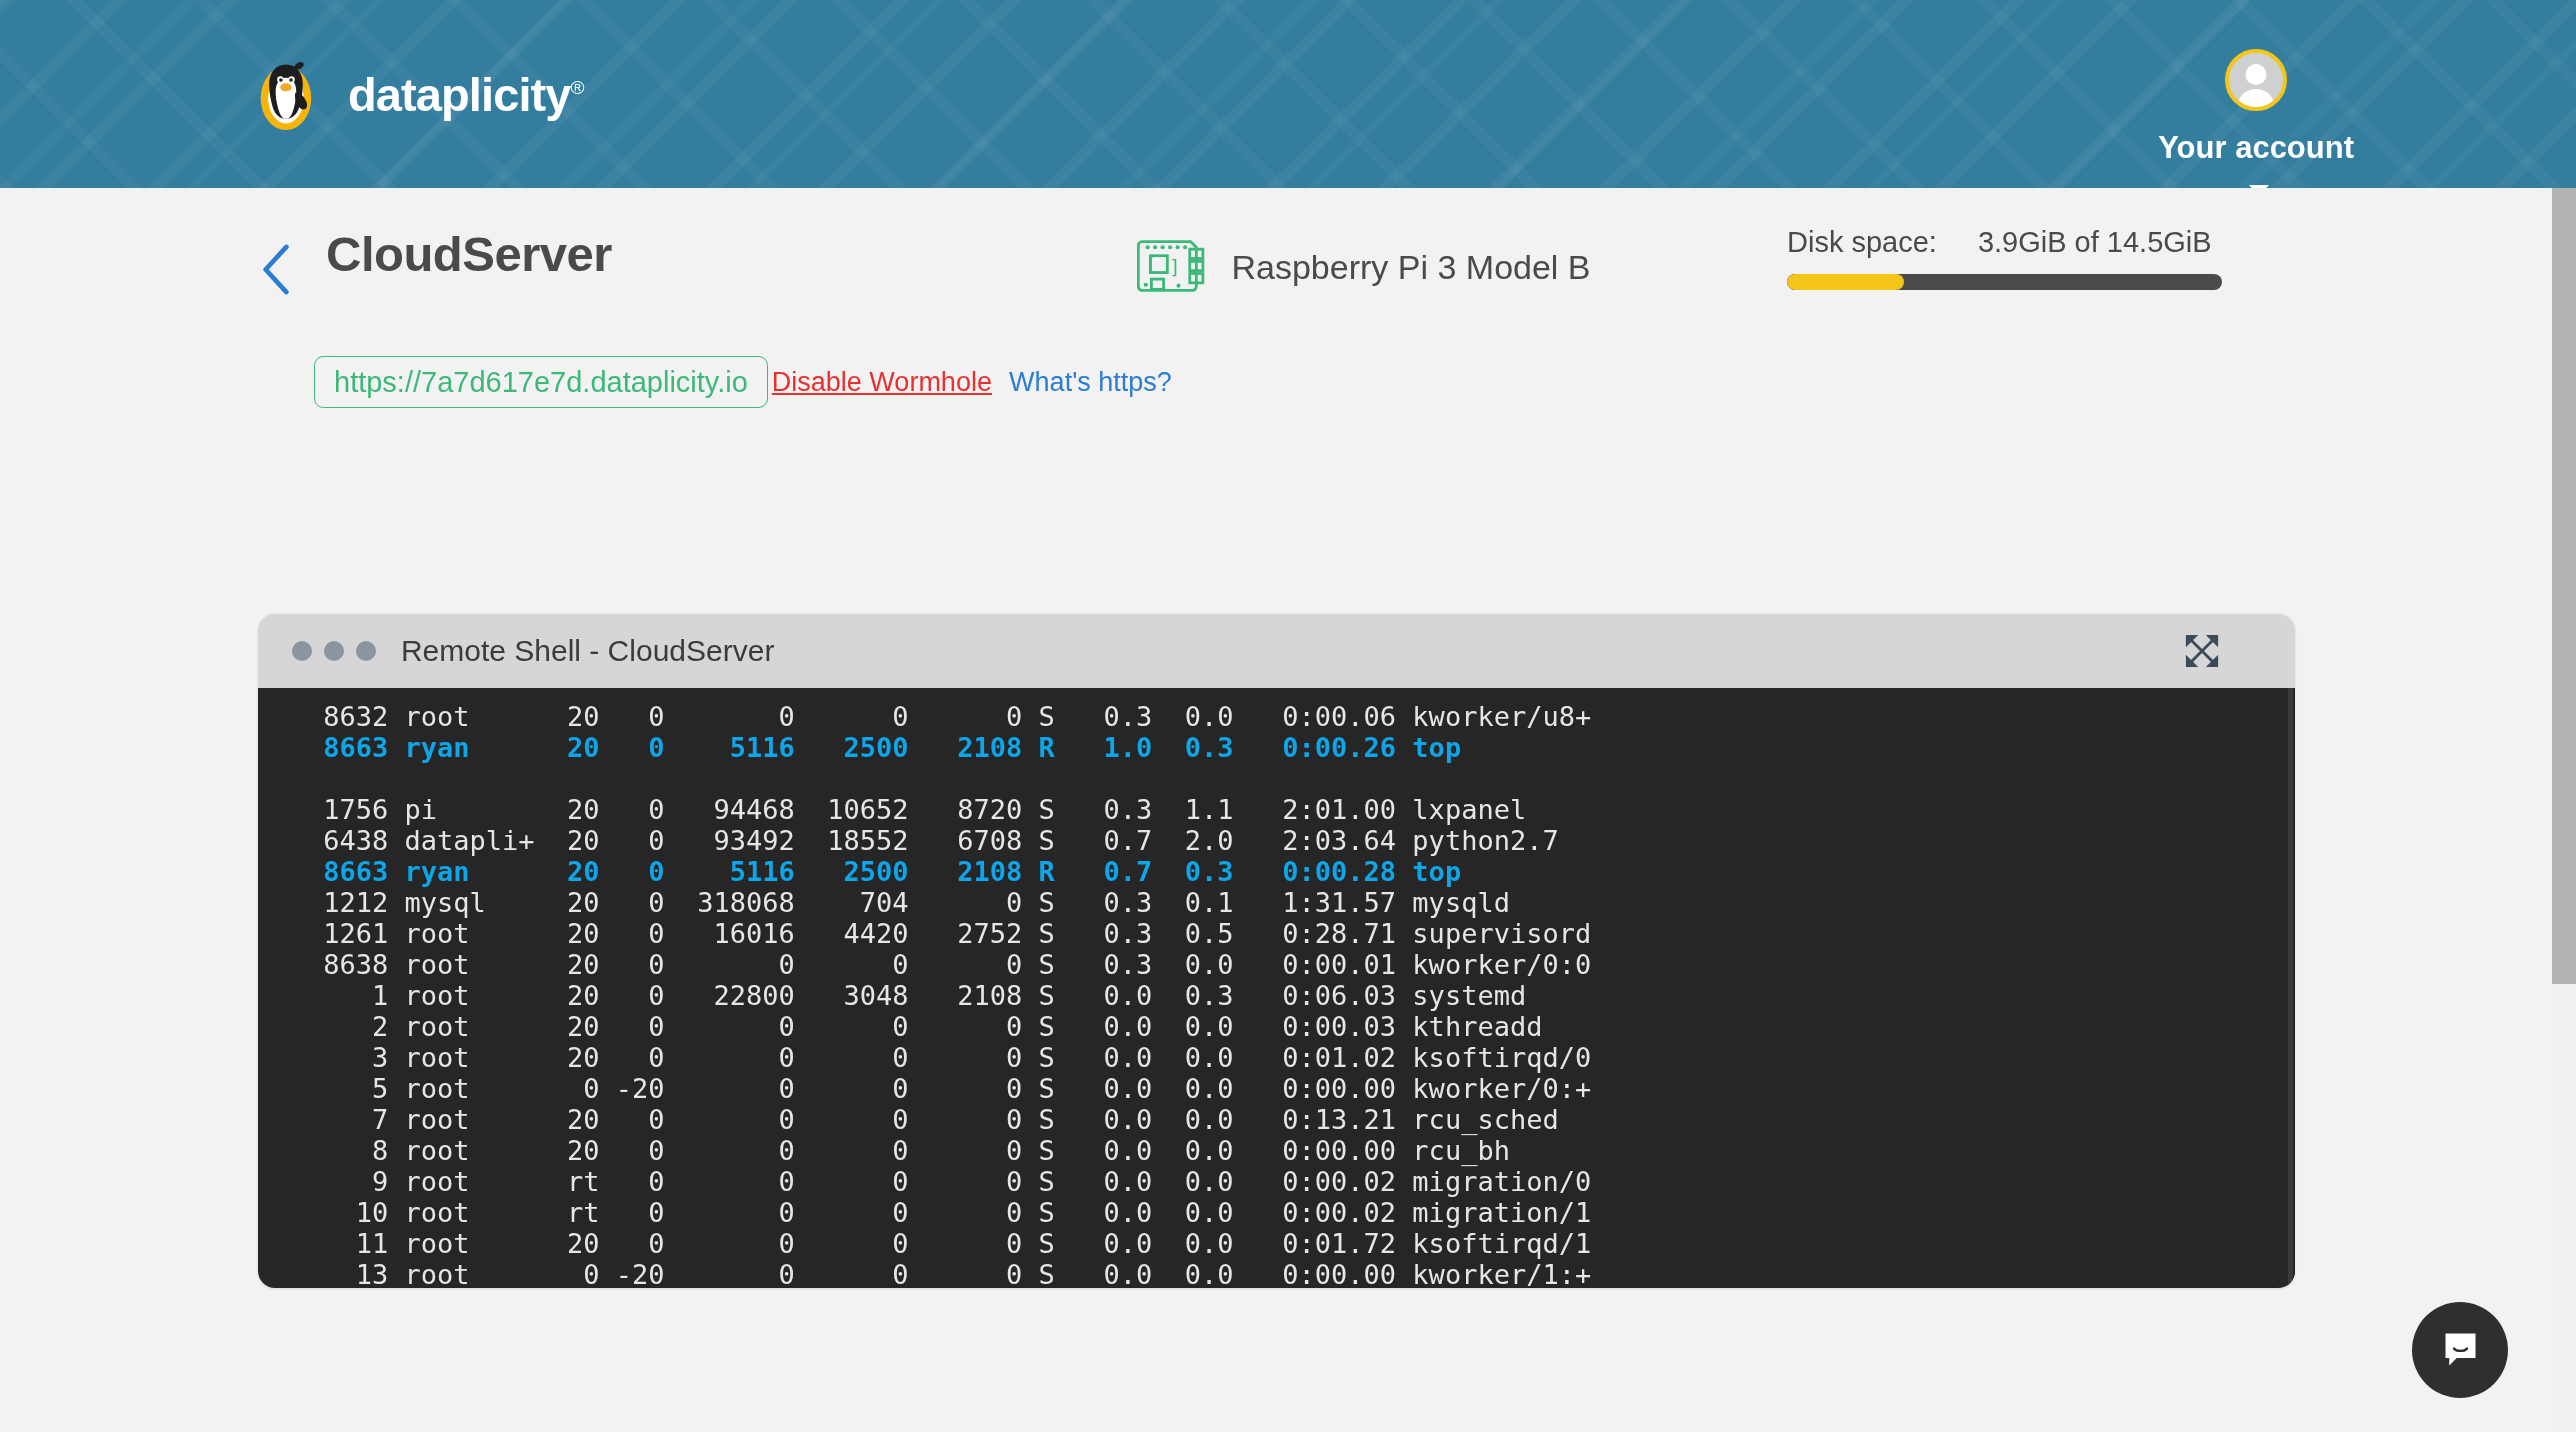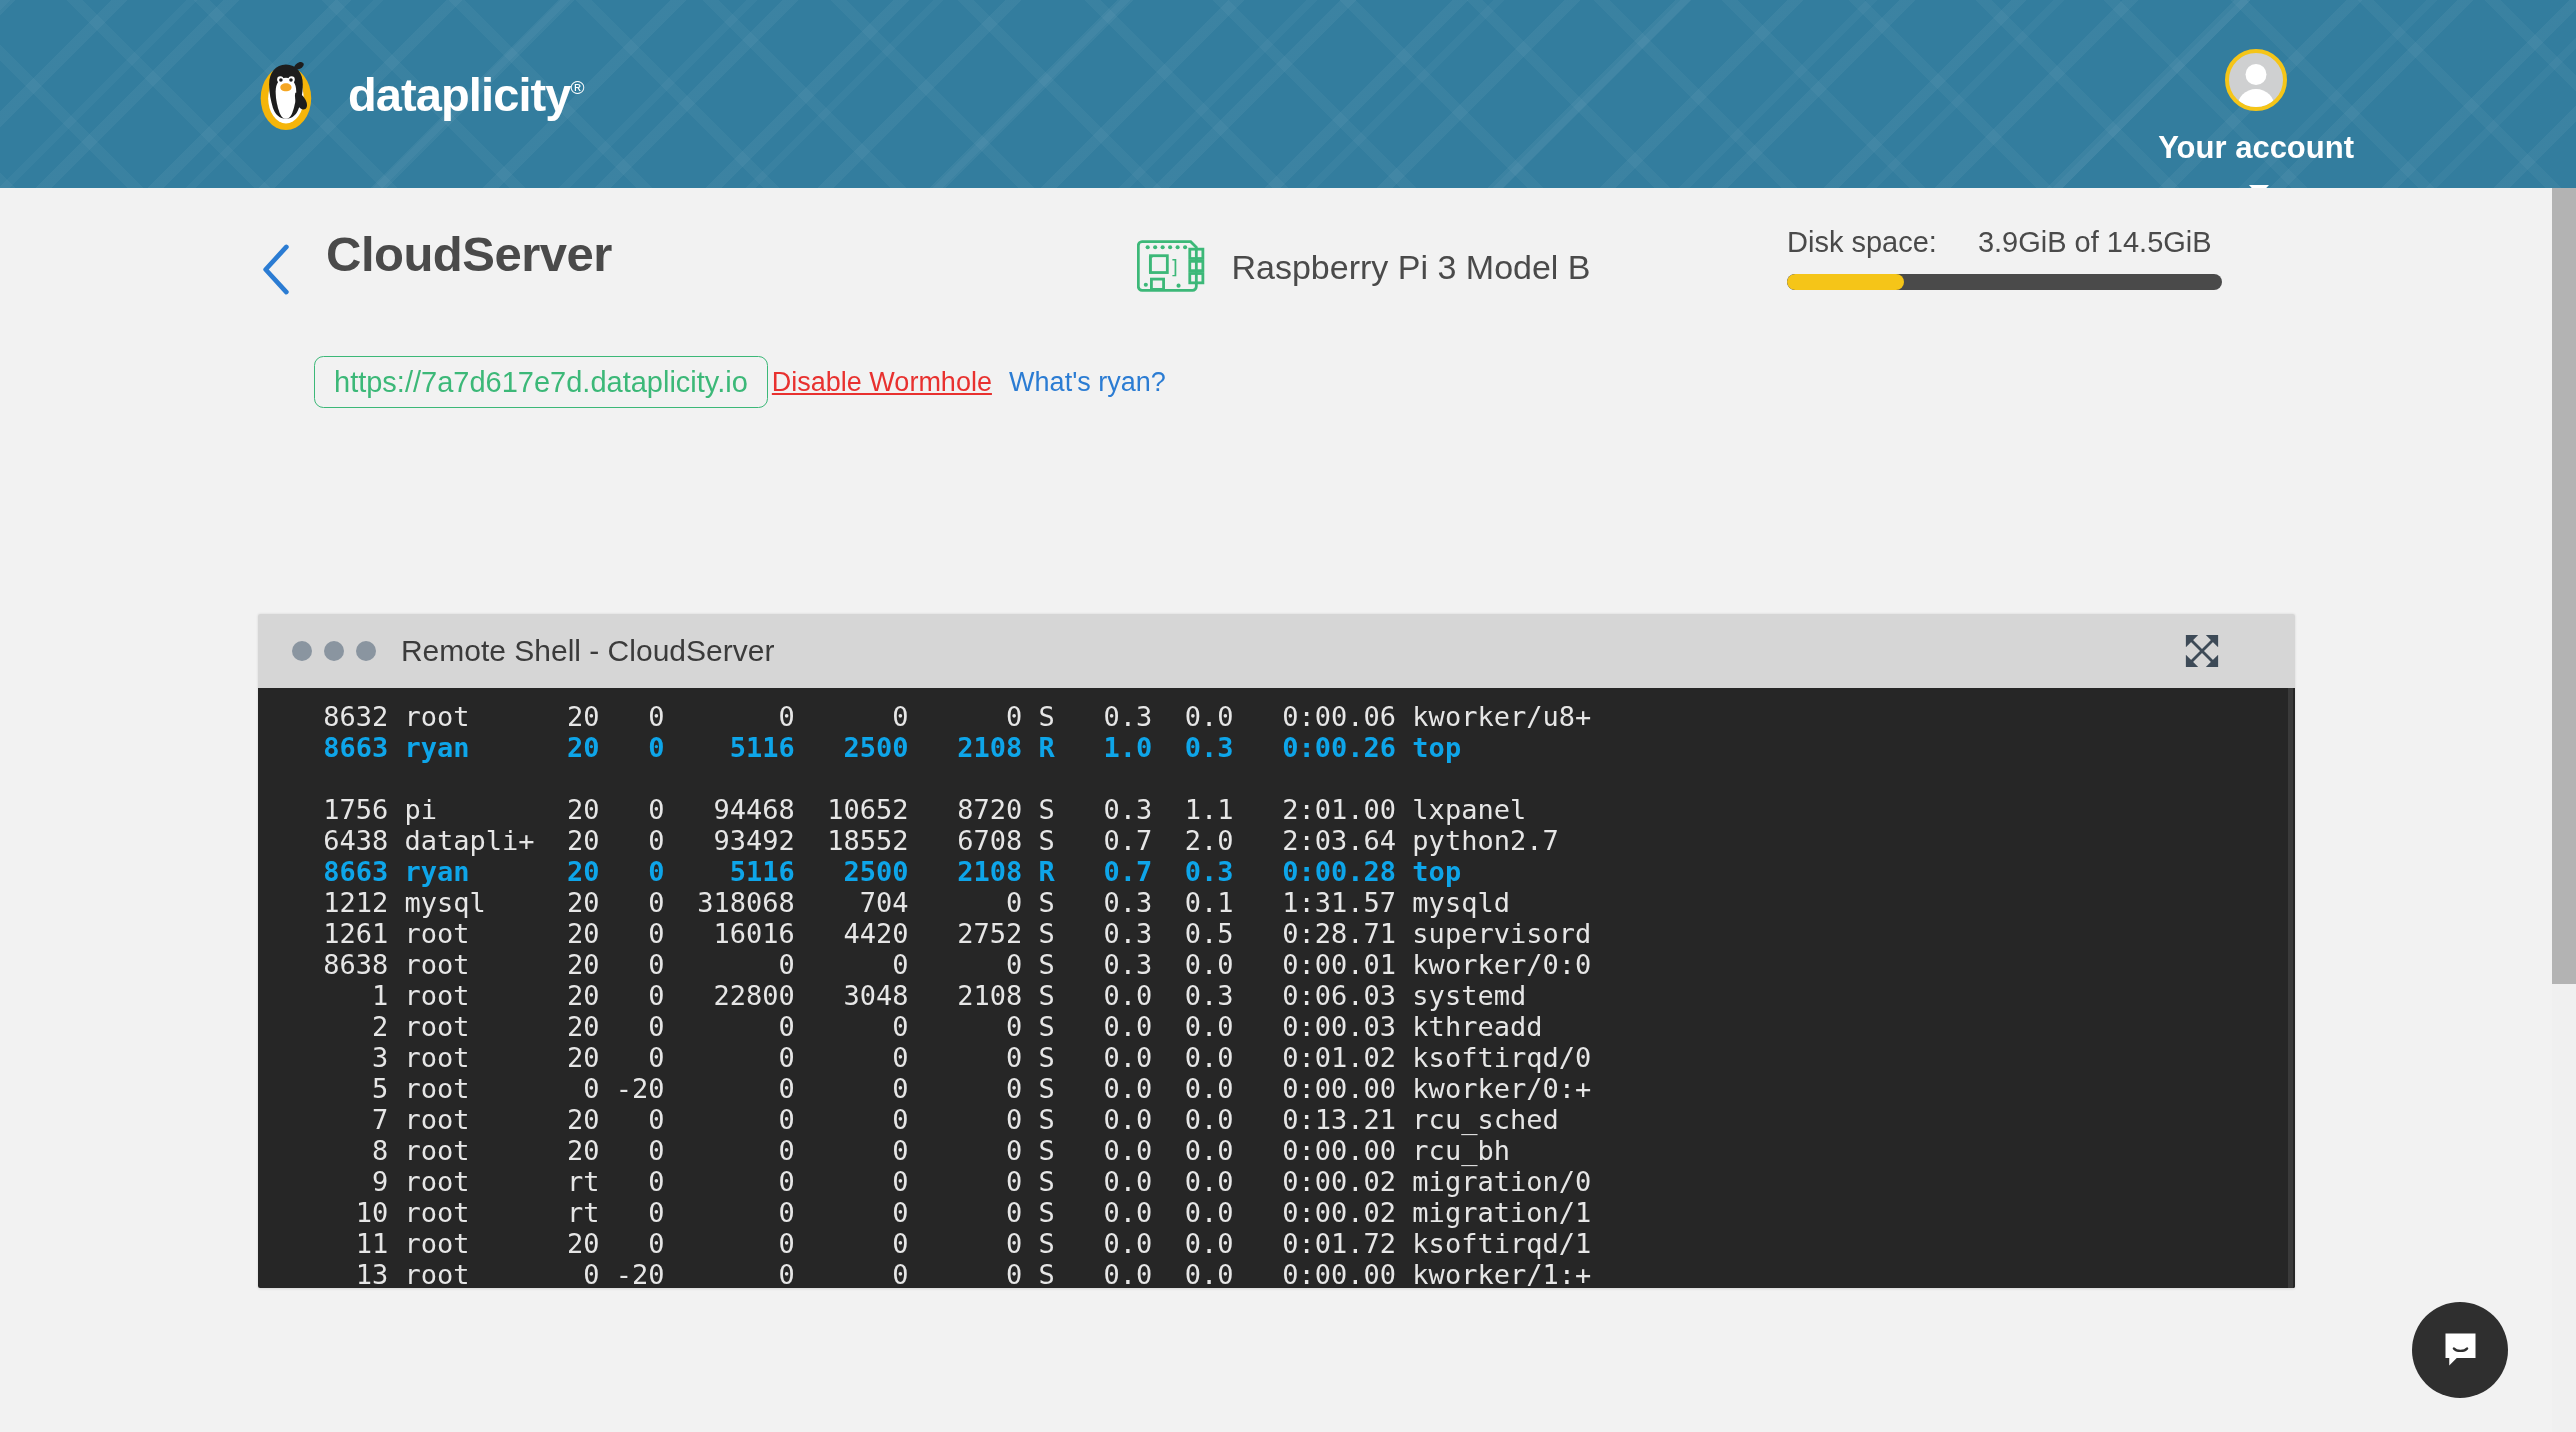--- a/index.html
+++ b/index.html
@@ -111,21 +111,21 @@
     white-space: nowrap; padding-right: 3.8px;
   }
   .whats-link {
     color: #2b7cd3; font-size: 27px; white-space: nowrap; margin-left: 9.4px;
   }
 
   
   .terminal {
     position: absolute; left: 258px; top: 426px;
     width: 2037px; height: 674px;
-    border-radius: 2px; overflow: hidden;
+    border-radius: 17px; overflow: hidden;
     box-shadow: 0 0.9px 2.8px rgba(0,0,0,0.12);
   }
   .term-head {
     height: 74px; background: #d6d6d6;
     display: flex; align-items: center; position: relative;
   }
   .dots { display: flex; gap: 12.2px; margin-left: 34px; }
   .dot { width: 20px; height: 20px; border-radius: 50%; background: #8a95a0; }
   .term-title {
     margin-left: 24.5px; font-size: 30px; color: #3b3b3b; white-space: nowrap;
@@ -250,21 +250,21 @@
       </div>
       <div class="disk-track">
         <div class="disk-fill" id="disk-fill" style="width: 27%;"></div>
       </div>
     </div>
   </div>
 
   <div class="wormhole">
     <a class="url-pill">https://7a7d617e7d.dataplicity.io</a>
     <a class="disable-link">Disable Wormhole</a>
-    <a class="whats-link">What's ryan?</a>
+    <a class="whats-link">What's https?</a>
   </div>
 
   <div class="terminal">
     <div class="term-head">
       <span class="dots">
         <span class="dot"></span>
         <span class="dot"></span>
         <span class="dot"></span>
       </span>
       <span class="term-title">Remote Shell - CloudServer</span>

